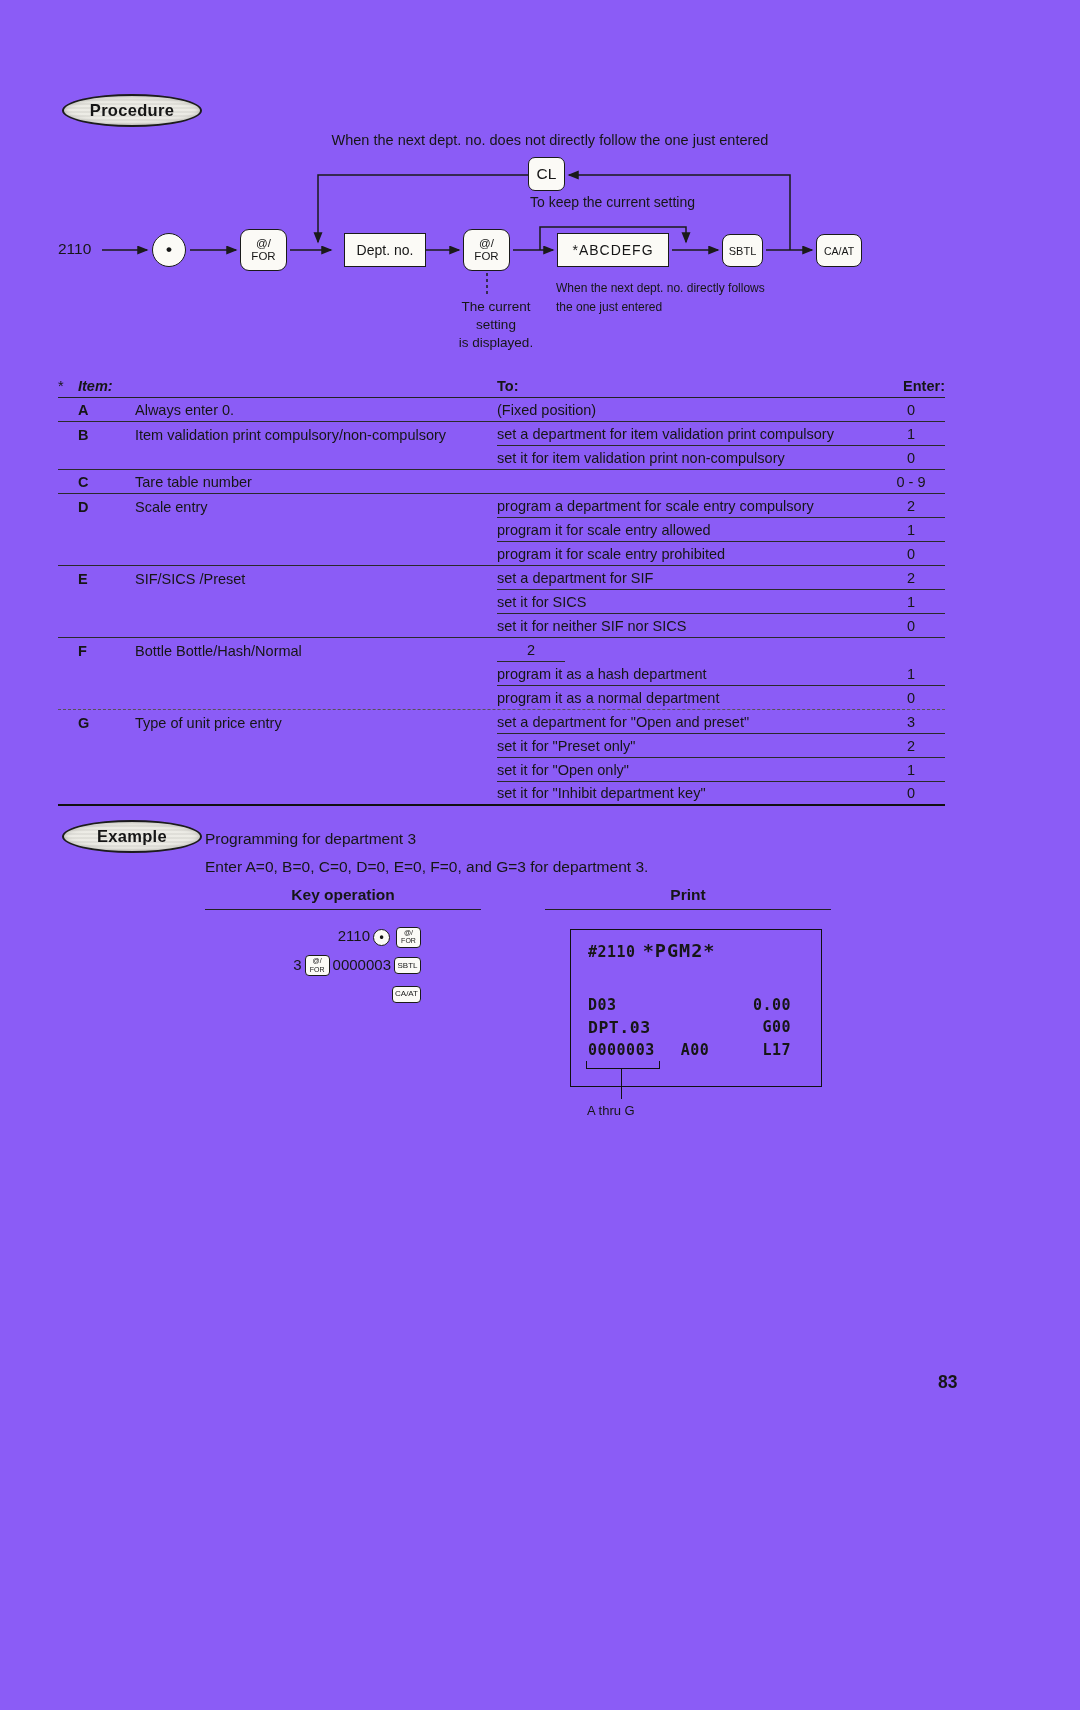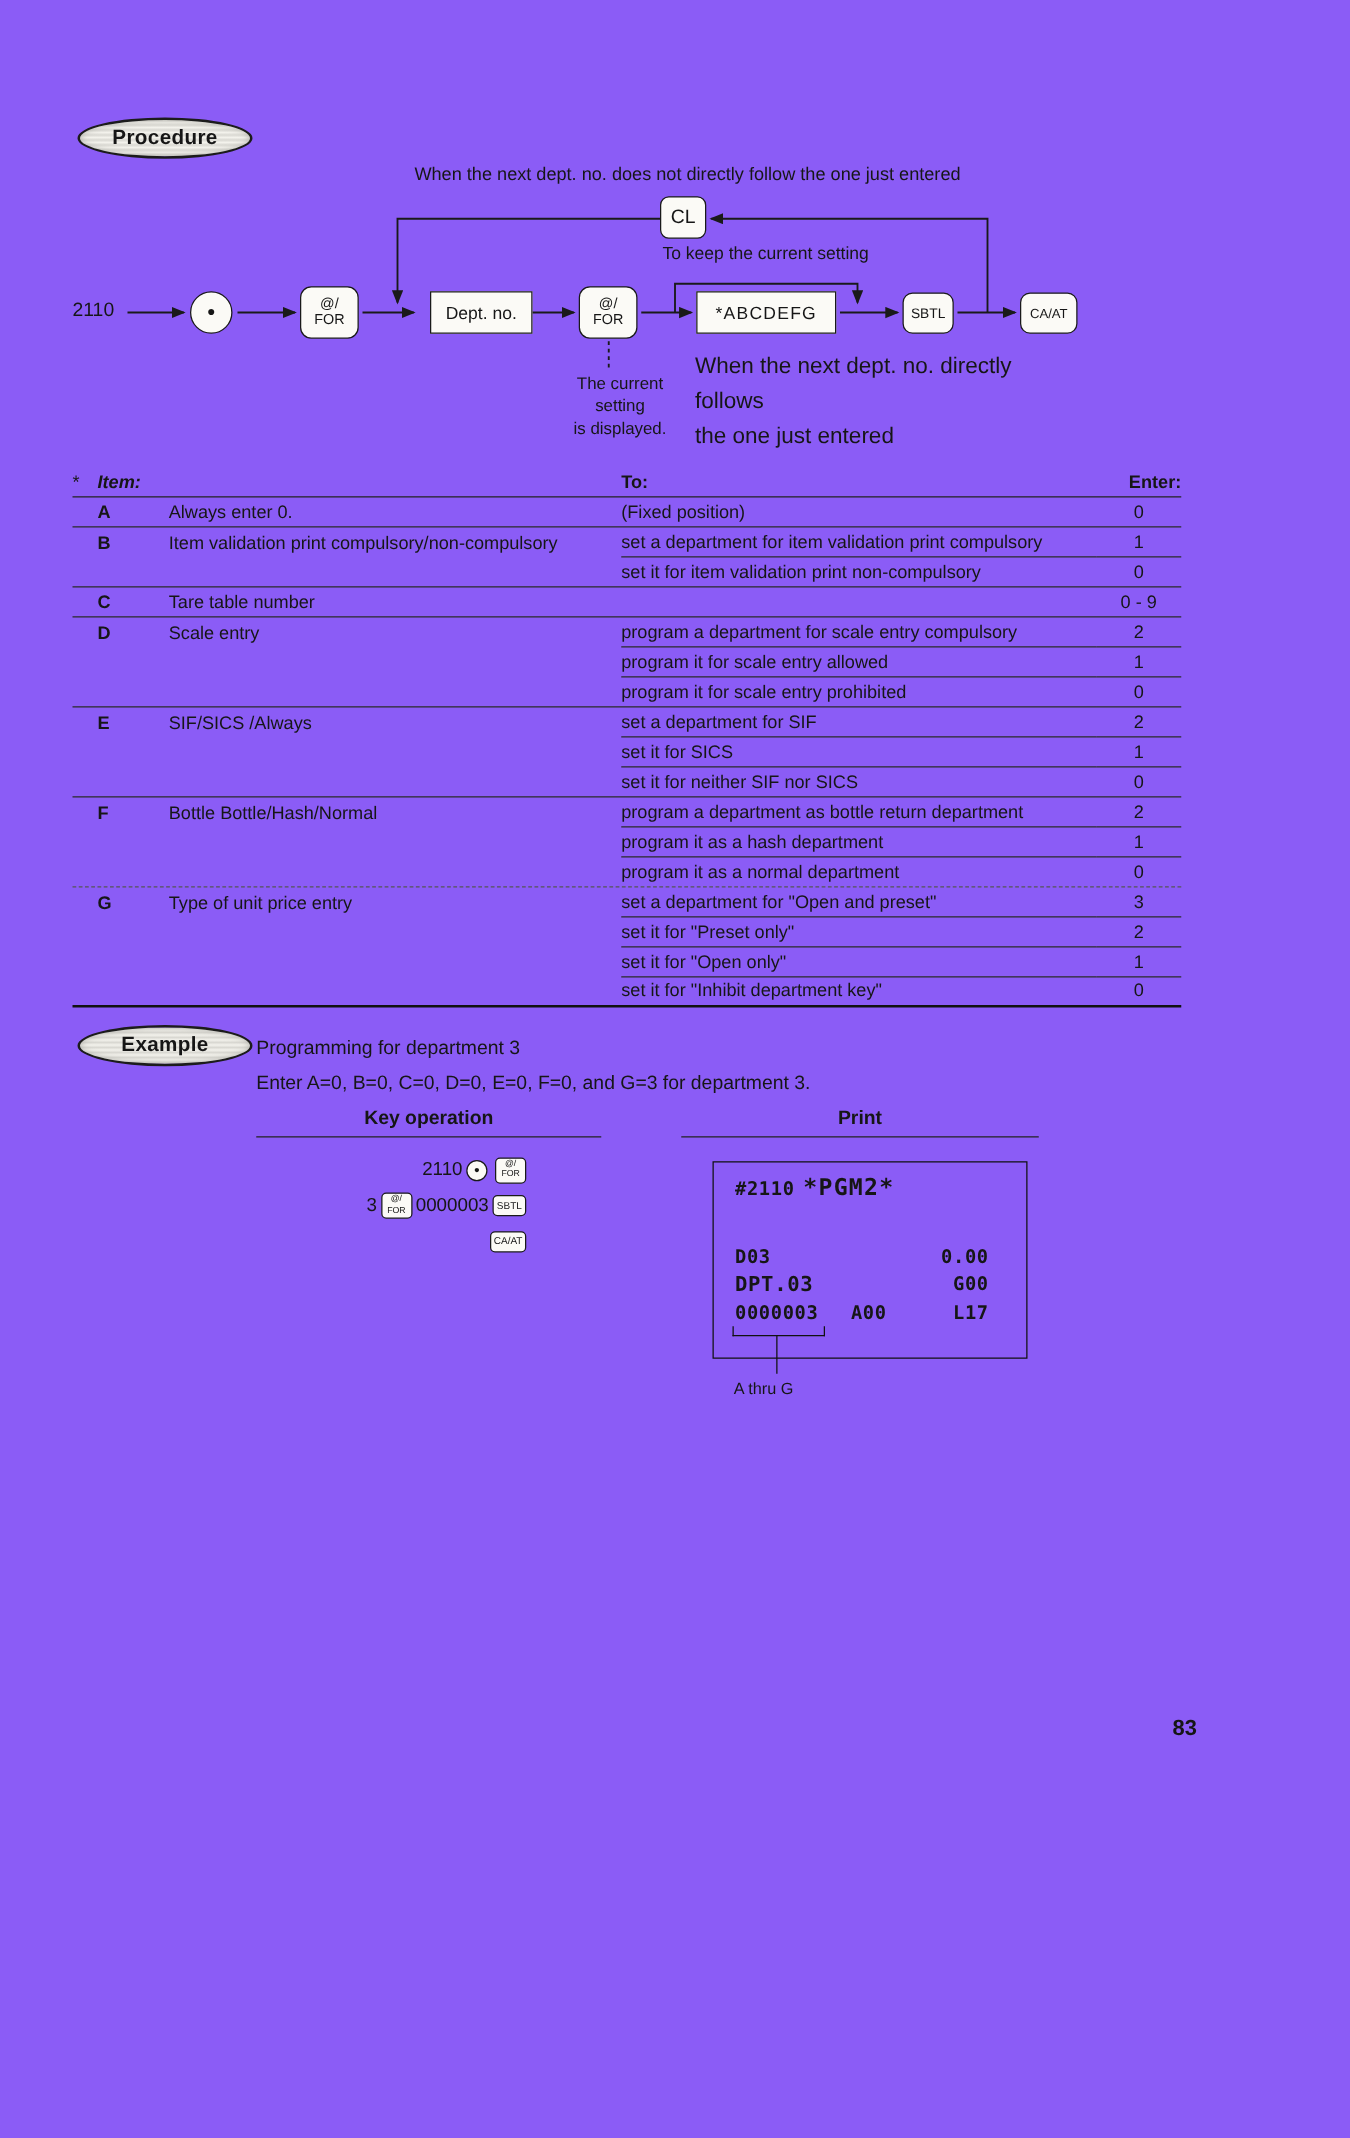--- a/index.html
+++ b/index.html
@@ -36,21 +36,21 @@
   .for-key-2{left:463px;top:99px;}
   .dept-box{left:344px;top:103px;width:82px;height:34px;font-size:14px;}
   .abc-box{left:557px;top:103px;width:112px;height:34px;font-size:14px;letter-spacing:1px;}
   .sbtl-key{left:722px;top:104px;width:41px;height:33px;border-radius:8px;font-size:11px;}
   .caat-key{left:816px;top:104px;width:46px;height:33px;border-radius:8px;font-size:10.5px;}
   .cl-key{left:528px;top:27px;width:37px;height:34px;border-radius:7px;font-size:15.5px;}
   .dnote{position:absolute;}
   .note-top{left:300px;top:2px;width:500px;text-align:center;font-size:14.5px;}
   .note-keep{left:505px;top:64px;width:215px;text-align:center;font-size:14px;}
   .note-current{left:443px;top:168px;width:106px;text-align:center;font-size:13.5px;line-height:1.33;}
-  .note-follows{left:556px;top:149px;width:310px;font-size:18px;line-height:1.55;}
+  .note-follows{left:556px;top:149px;width:310px;font-size:12px;line-height:1.55;}
 
   
   .items-table{position:absolute;left:58px;top:372px;width:887px;font-size:14.5px;}
   .t-head{display:flex;border-bottom:1.6px solid #222;height:26px;box-sizing:border-box;}
   .t-head > div,.t-row > div{display:flex;align-items:flex-end;padding-bottom:3px;box-sizing:border-box;height:100%;}
   .t-head{font-weight:700;}
   .c-mark{width:20px;font-weight:400;}
   .h-itemdesc{width:419px;font-style:italic;}
   .c-item{width:57px;font-weight:700;}
   .c-desc{width:362px;}
@@ -237,21 +237,21 @@
     <div class="t-row sep-full">
       <div class="c-mark"></div>
       <div class="c-item"></div>
       <div class="c-desc"></div>
       <div class="c-to">program it for scale entry prohibited</div>
       <div class="c-enter">0</div>
     </div>
     <div class="t-row sep-sub">
       <div class="c-mark"></div>
       <div class="c-item">E</div>
-      <div class="c-desc">SIF/SICS /Always</div>
+      <div class="c-desc">SIF/SICS /Preset</div>
       <div class="c-to">set a department for SIF</div>
       <div class="c-enter">2</div>
     </div>
     <div class="t-row sep-sub">
       <div class="c-mark"></div>
       <div class="c-item"></div>
       <div class="c-desc"></div>
       <div class="c-to">set it for SICS</div>
       <div class="c-enter">1</div>
     </div>
@@ -259,21 +259,20 @@
       <div class="c-mark"></div>
       <div class="c-item"></div>
       <div class="c-desc"></div>
       <div class="c-to">set it for neither SIF nor SICS</div>
       <div class="c-enter">0</div>
     </div>
     <div class="t-row sep-sub">
       <div class="c-mark"></div>
       <div class="c-item">F</div>
       <div class="c-desc">Bottle Bottle/Hash/Normal</div>
-      <div class="c-to">program a department as bottle return department</div>
       <div class="c-enter">2</div>
     </div>
     <div class="t-row sep-sub">
       <div class="c-mark"></div>
       <div class="c-item"></div>
       <div class="c-desc"></div>
       <div class="c-to">program it as a hash department</div>
       <div class="c-enter">1</div>
     </div>
     <div class="t-row sep-dashed">

